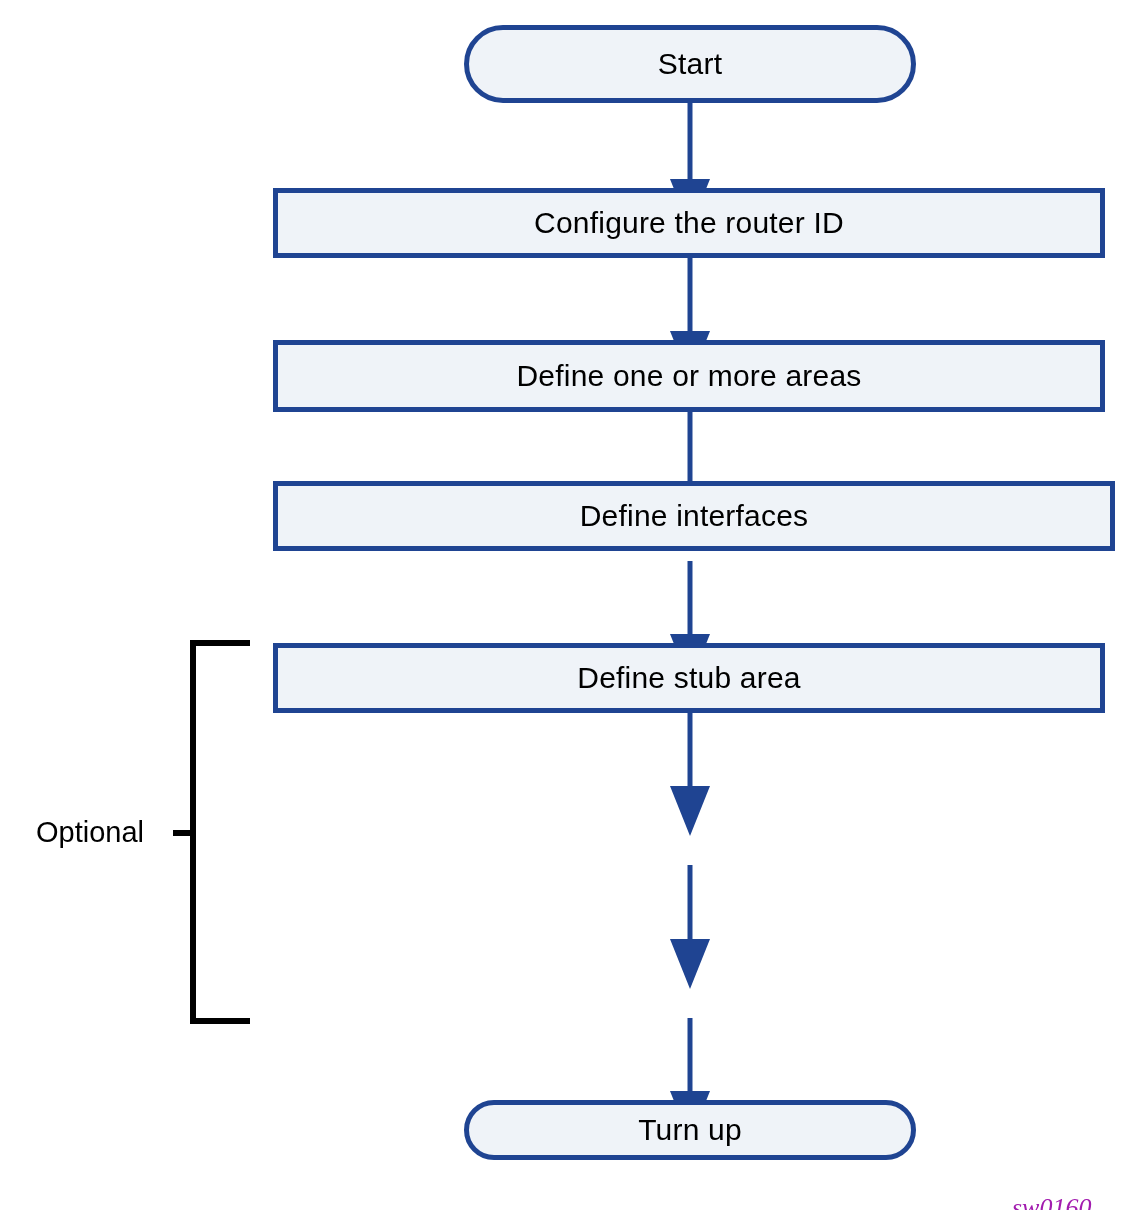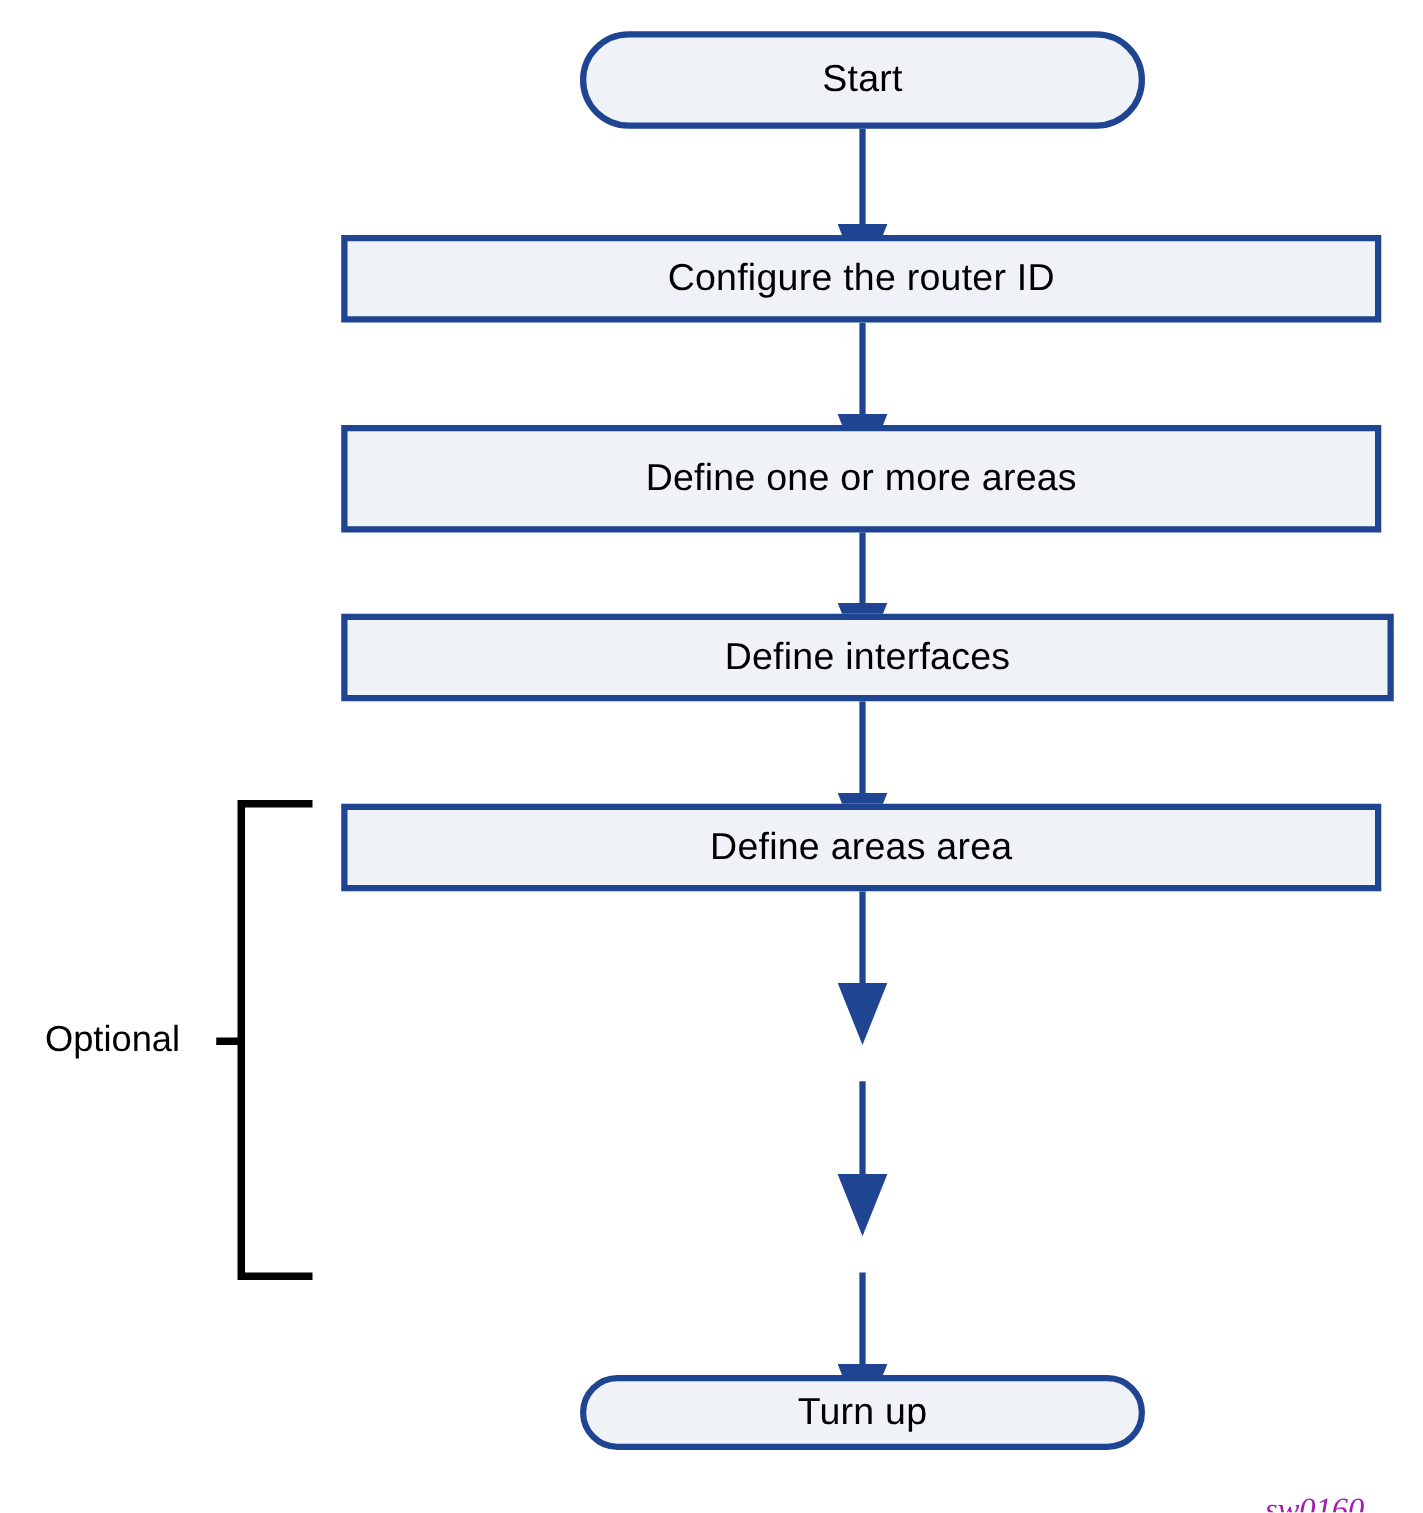--- a/index.html
+++ b/index.html
@@ -95,30 +95,30 @@
   </svg>
 
   <div class="node-box" style="left:273px; top:188px; width:832px; height:70px;">
     <span class="node-label">Configure the router ID</span>
   </div>
 
   <div class="node-box terminator" style="left:464px; top:25px; width:452px; height:78px;">
     <span class="node-label">Start</span>
   </div>
 
-  <div class="node-box" style="left:273px; top:340px; width:832px; height:86px;">
+  <div class="node-box" style="left:273px; top:340px; width:832px; height:72px;">
     <span class="node-label">Define one or more areas</span>
   </div>
 
-  <div class="node-box" style="left:273px; top:491px; width:842px; height:70px;align-items:center;">
+  <div class="node-box" style="left:273px; top:481px; width:842px; height:70px;align-items:center;">
     <span class="node-label">Define interfaces</span>
   </div>
 
   <div class="node-box" style="left:273px; top:643px; width:832px; height:70px;">
-    <span class="node-label">Define areas area</span>
+    <span class="node-label">Define stub area</span>
   </div>
 
 
 
   <div class="node-box terminator" style="left:464px; top:1100px; width:452px; height:60px;">
     <span class="node-label">Turn up</span>
   </div>
 
   <div class="bracket-label" style="left:36px; top:818px;">Optional</div>
 

